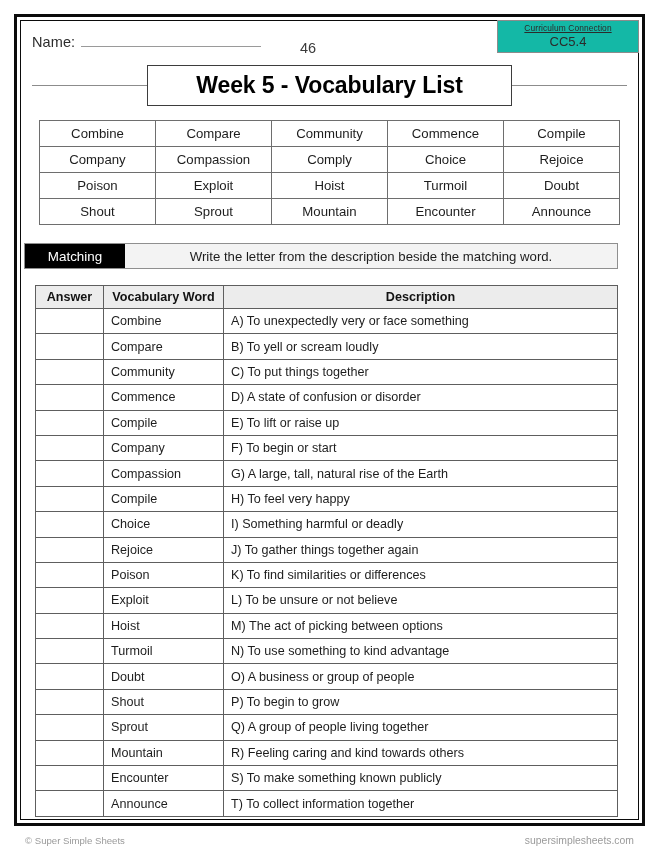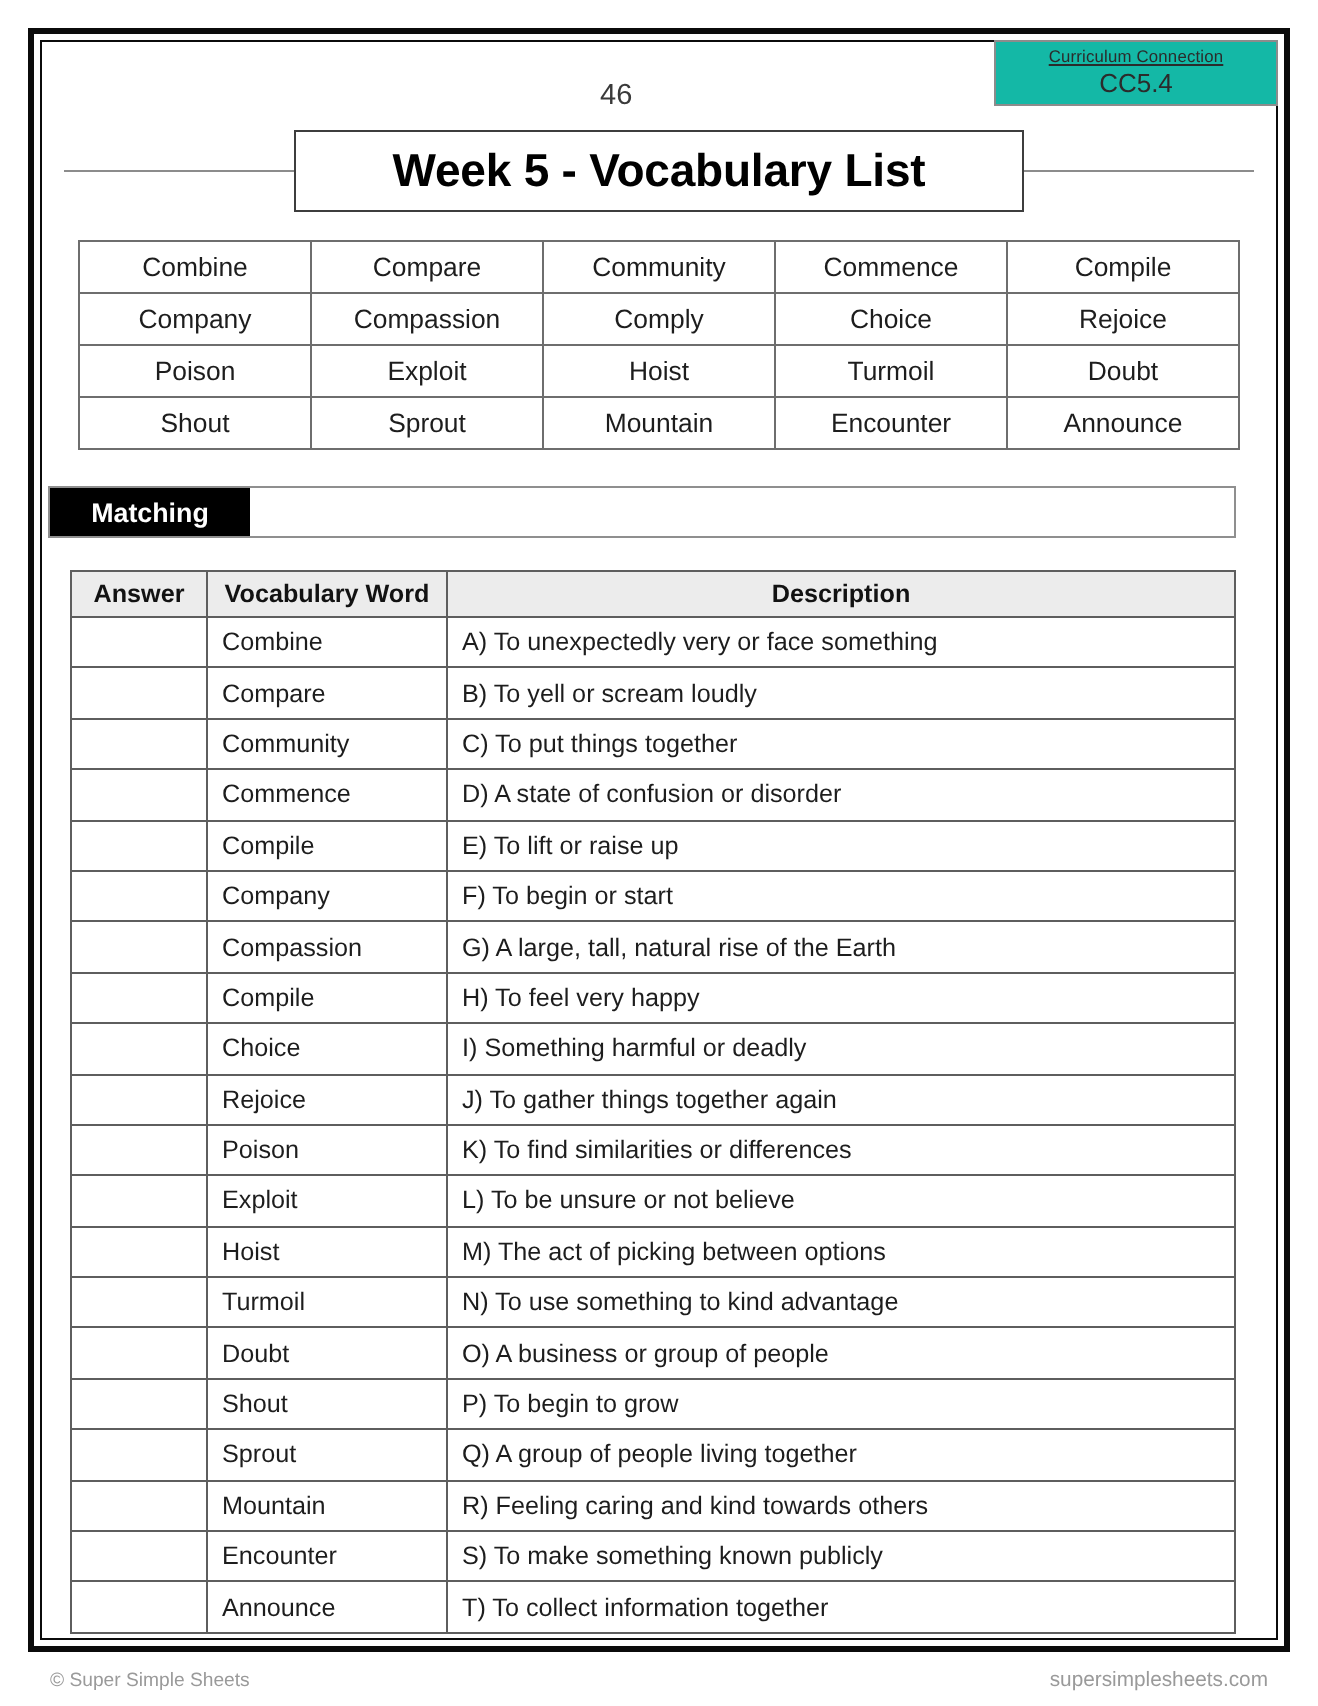--- a/index.html
+++ b/index.html
@@ -120,21 +120,21 @@
     left: 24px; top: 243px;
     width: 594px; height: 26px;
     display: flex;
     border: 1px solid #8f8f8f;
   }
   .section-tag {
     width: 100px;
     background: #000;
     color: #fff;
     font-size: 13.4px;
-    display: flex; align-items: center; justify-content: center; font-weight: bold;
+    display: flex; align-items: center; justify-content: center;
   }
   .section-desc {
     flex: 1;
     background: #f3f3f3;
     color: #1d1d1d;
     font-size: 13.2px;
     display: flex; align-items: center; justify-content: center;
   }
 
   
@@ -181,20 +181,24 @@
   }
 </style>
 </head>
 <body>
 
 <div class="page">
 
   <div class="border-outer"></div>
   <div class="border-inner"></div>
 
+  <div class="name-row">
+    <span class="name-label">Name:</span>
+    <span class="name-line"></span>
+  </div>
 
   <div class="page-num">46</div>
 
   <div class="cc-badge">
     <span class="cc-title">Curriculum Connection</span>
     <span class="cc-code">CC5.4</span>
   </div>
 
   <div class="title-rule"></div>
   <div class="title-box">
@@ -229,20 +233,21 @@
           <td>Sprout</td>
           <td>Mountain</td>
           <td>Encounter</td>
           <td>Announce</td>
         </tr>
       </tbody>
   </table>
 
   <div class="section-bar">
     <div class="section-tag">Matching</div>
+    <div class="section-desc">Write the letter from the description beside the matching word.</div>
   </div>
 
   <table class="match-table">
     <thead>
       <tr>
         <th class="col-answer">Answer</th>
         <th class="col-word">Vocabulary Word</th>
         <th>Description</th>
       </tr>
     </thead>

